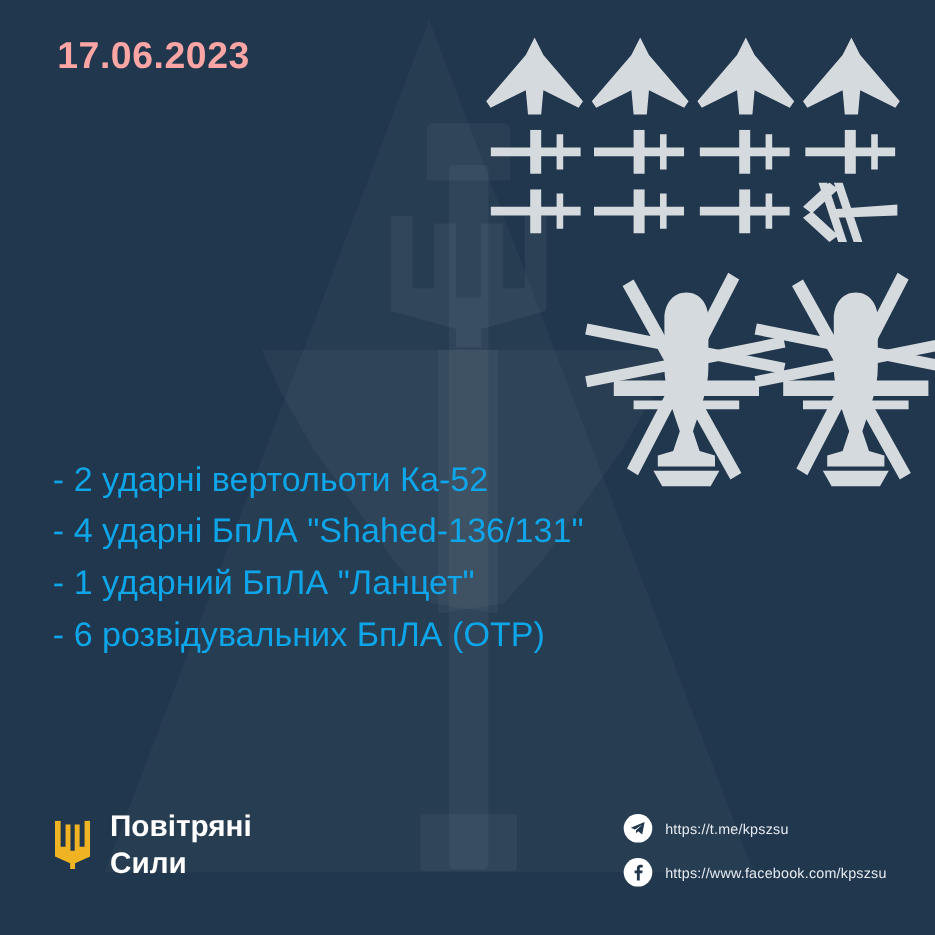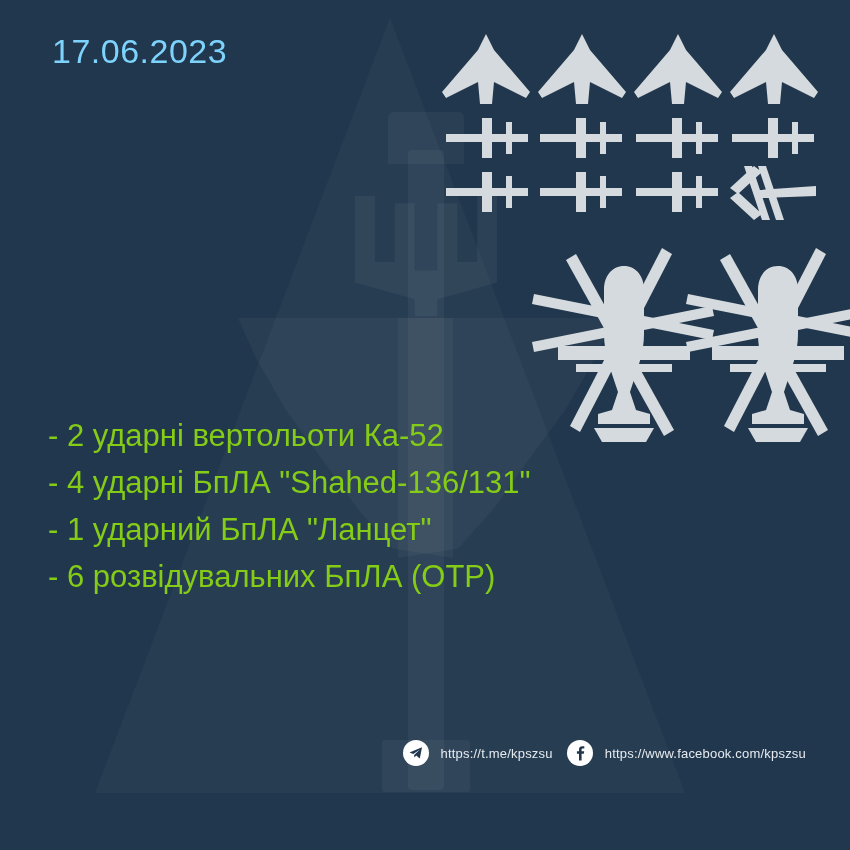--- a/index.html
+++ b/index.html
@@ -85,24 +85,24 @@
 
   
   .dates {
     position: absolute;
     left: 52px;
     top: 28px;
     z-index: 5;
   }
   .date-line {
     font-size: 34px;
-    font-weight: normal;
+    font-weight: bold;
     letter-spacing: 0.5px;
     line-height: 1.36;
-    color: #7dd3fc;
+    color: #fca5a5;
   }
   .date-note {
     font-size: 20px;
     font-weight: bold;
     color: #e9eef3;
     margin-top: 2px;
     letter-spacing: 0.2px;
   }
 
   
@@ -129,21 +129,21 @@
   }
   .list-title {
     font-size: 36px;
     font-weight: bold;
     letter-spacing: 1px;
     margin-bottom: 12px;
   }
   .list-item {
     font-size: 31px;
     line-height: 1.52;
-    color: #84cc16;
+    color: #0ea5e9;
     white-space: nowrap;
   }
 
   
   .footer {
     position: absolute;
     left: 0;
     bottom: 0;
     width: 850px;
     height: 130px;
@@ -169,21 +169,21 @@
     font-size: 27px;
     font-weight: bold;
     line-height: 1.26;
     color: #ffffff;
   }
   .links {
     position: absolute;
     right: 44px;
     top: 20px;
     display: flex;
-    flex-direction: row;
+    flex-direction: column;
     gap: 14px;
   }
   .link-row {
     display: flex;
     align-items: center;
   }
   .link-badge {
     width: 26px;
     height: 26px;
     border-radius: 50%;
@@ -299,20 +299,27 @@
   </div>
 
   <div class="list-block">
     <div class="list-item">- 2 ударні вертольоти Ка-52</div>
     <div class="list-item">- 4 ударні БпЛА "Shahed-136/131"</div>
     <div class="list-item">- 1 ударний БпЛА "Ланцет"</div>
     <div class="list-item">- 6 розвідувальних БпЛА  (ОТР)</div>
   </div>
 
   <div class="footer">
+    <div class="brand">
+      <div class="brand-mark"></div>
+      <div class="brand-text">
+        <div>Повітряні</div>
+        <div>Сили</div>
+      </div>
+    </div>
 
     <div class="links">
       <div class="link-row">
         <span class="link-badge">
           <svg width="16" height="16" viewBox="0 0 16 16">
             <path d="M1.5 7.6 L14 2.3 L11.8 13.6 L8.2 10.6 L6.4 12.4 L6.1 9.9 L12 4.6 L5.3 9.1 Z" fill="#21374d"></path>
           </svg>
         </span>
         <span class="link-url">https://t.me/kpszsu</span>
       </div>

